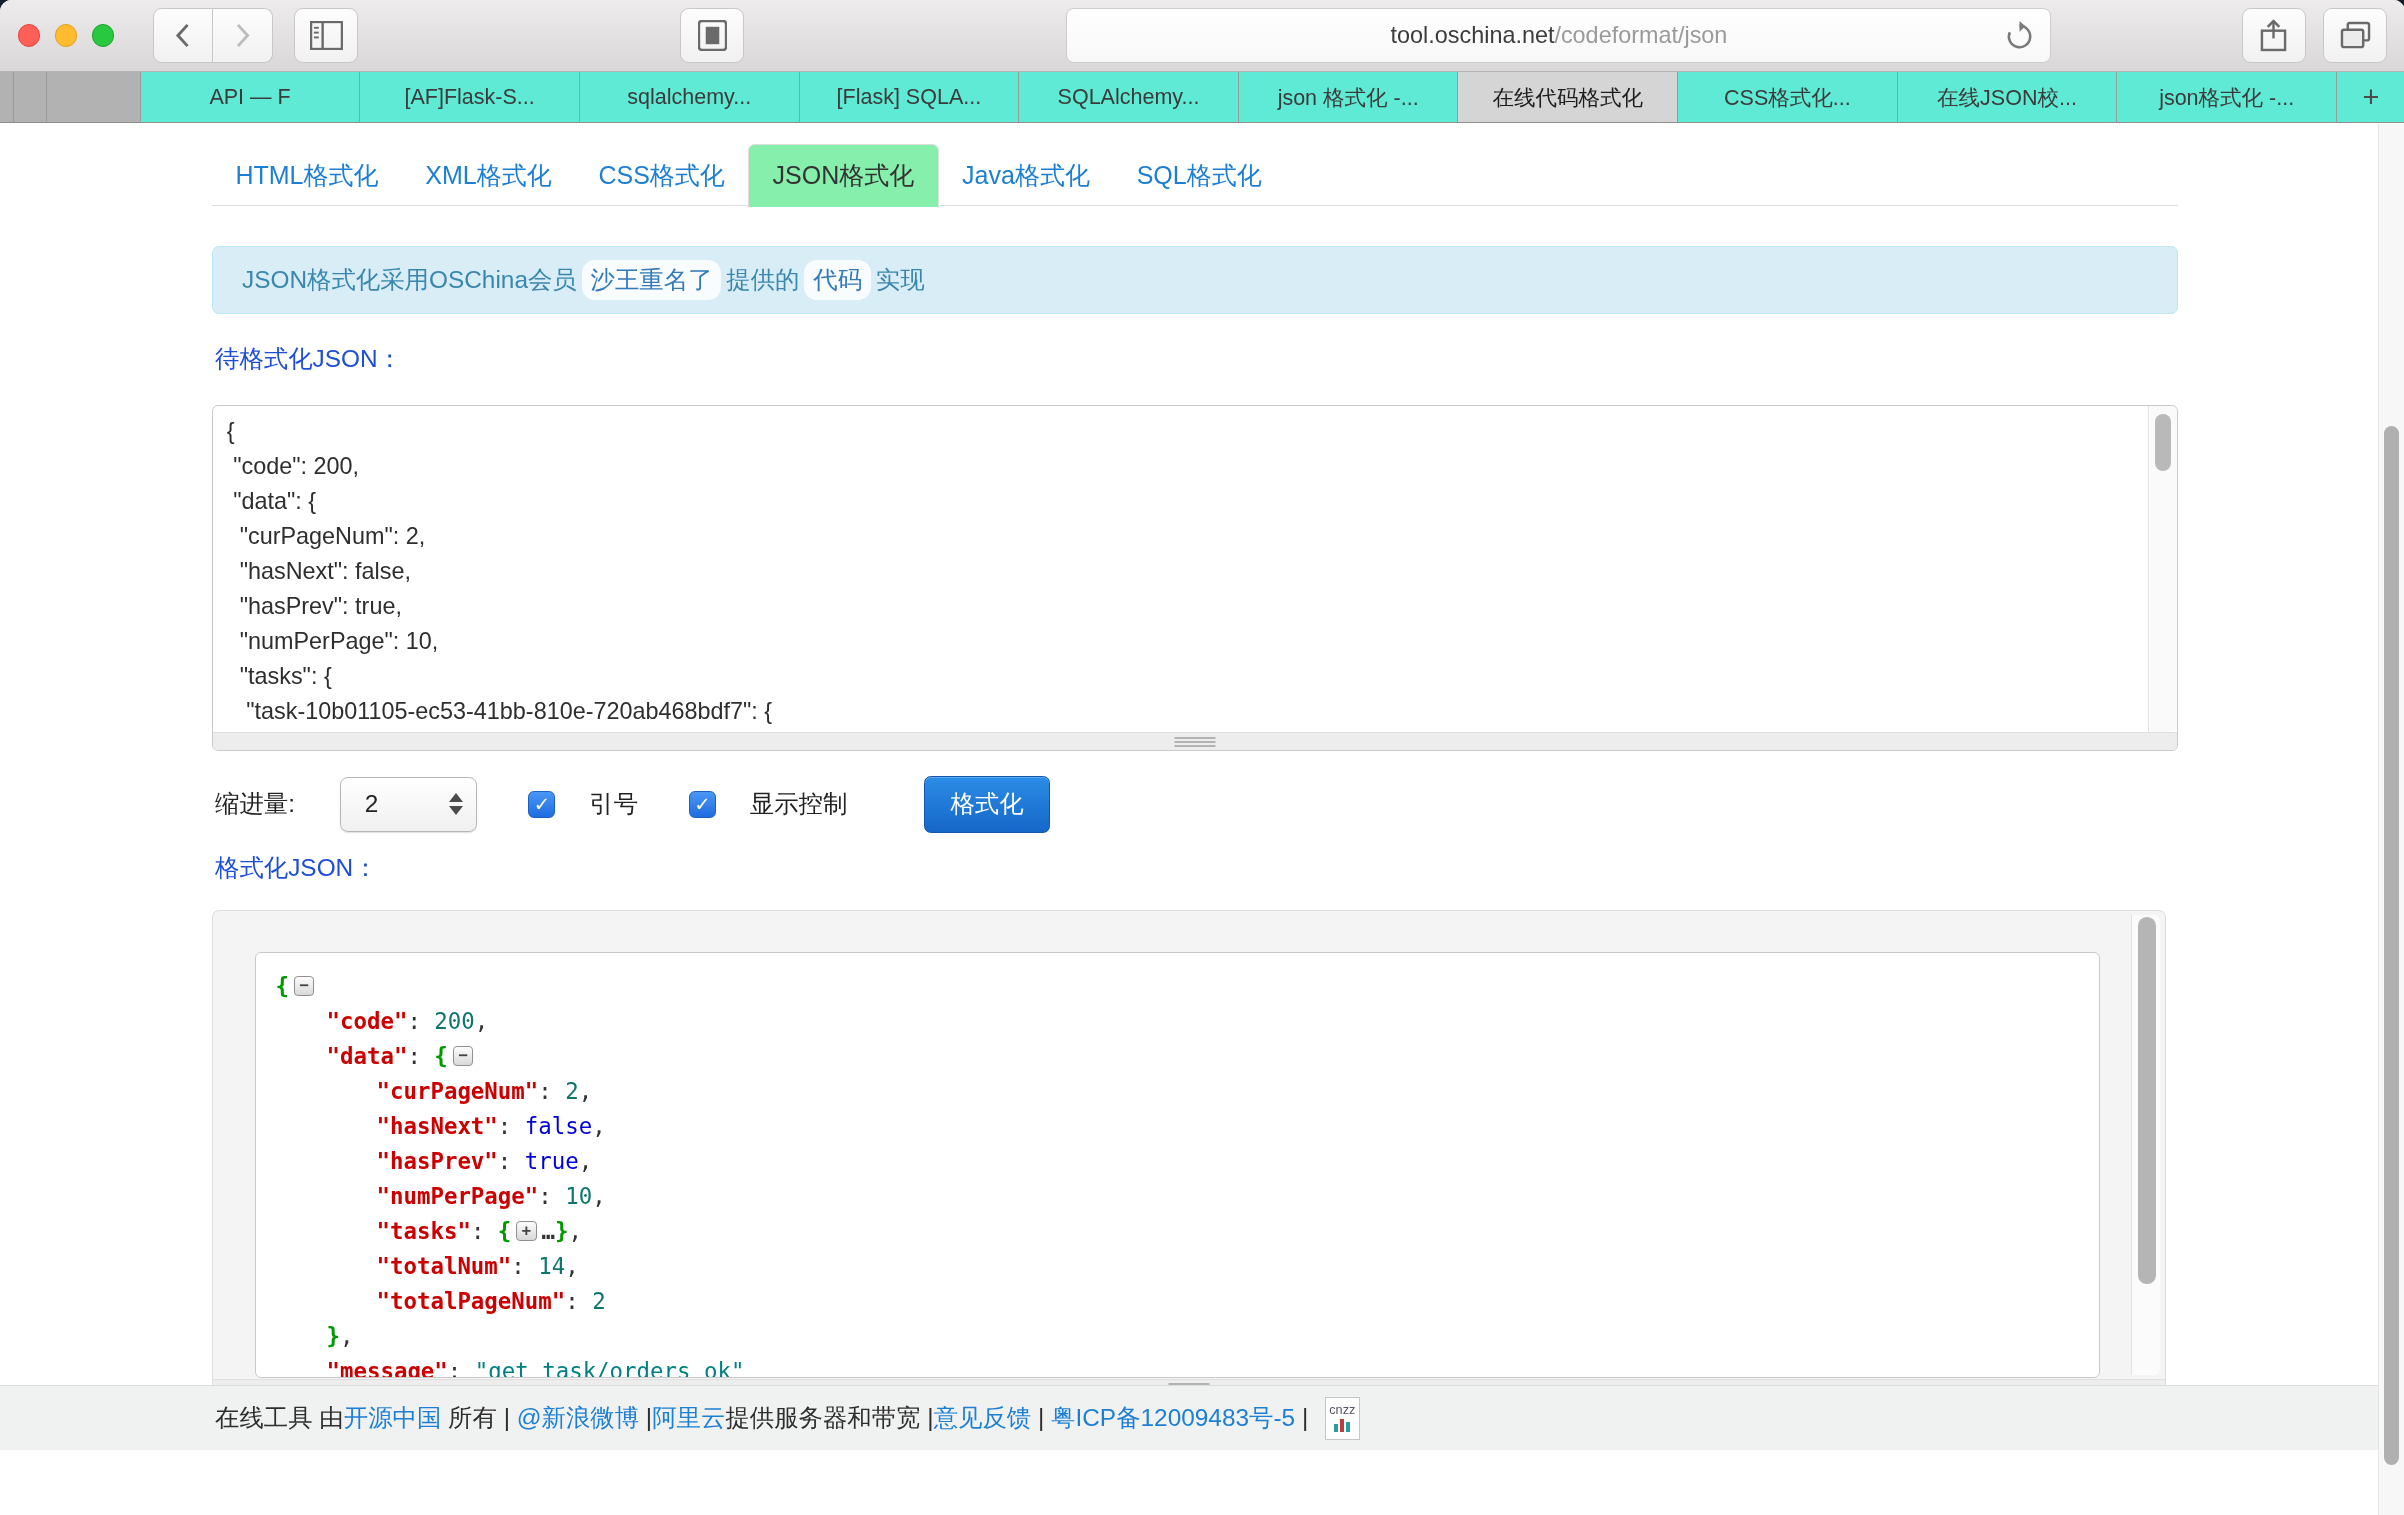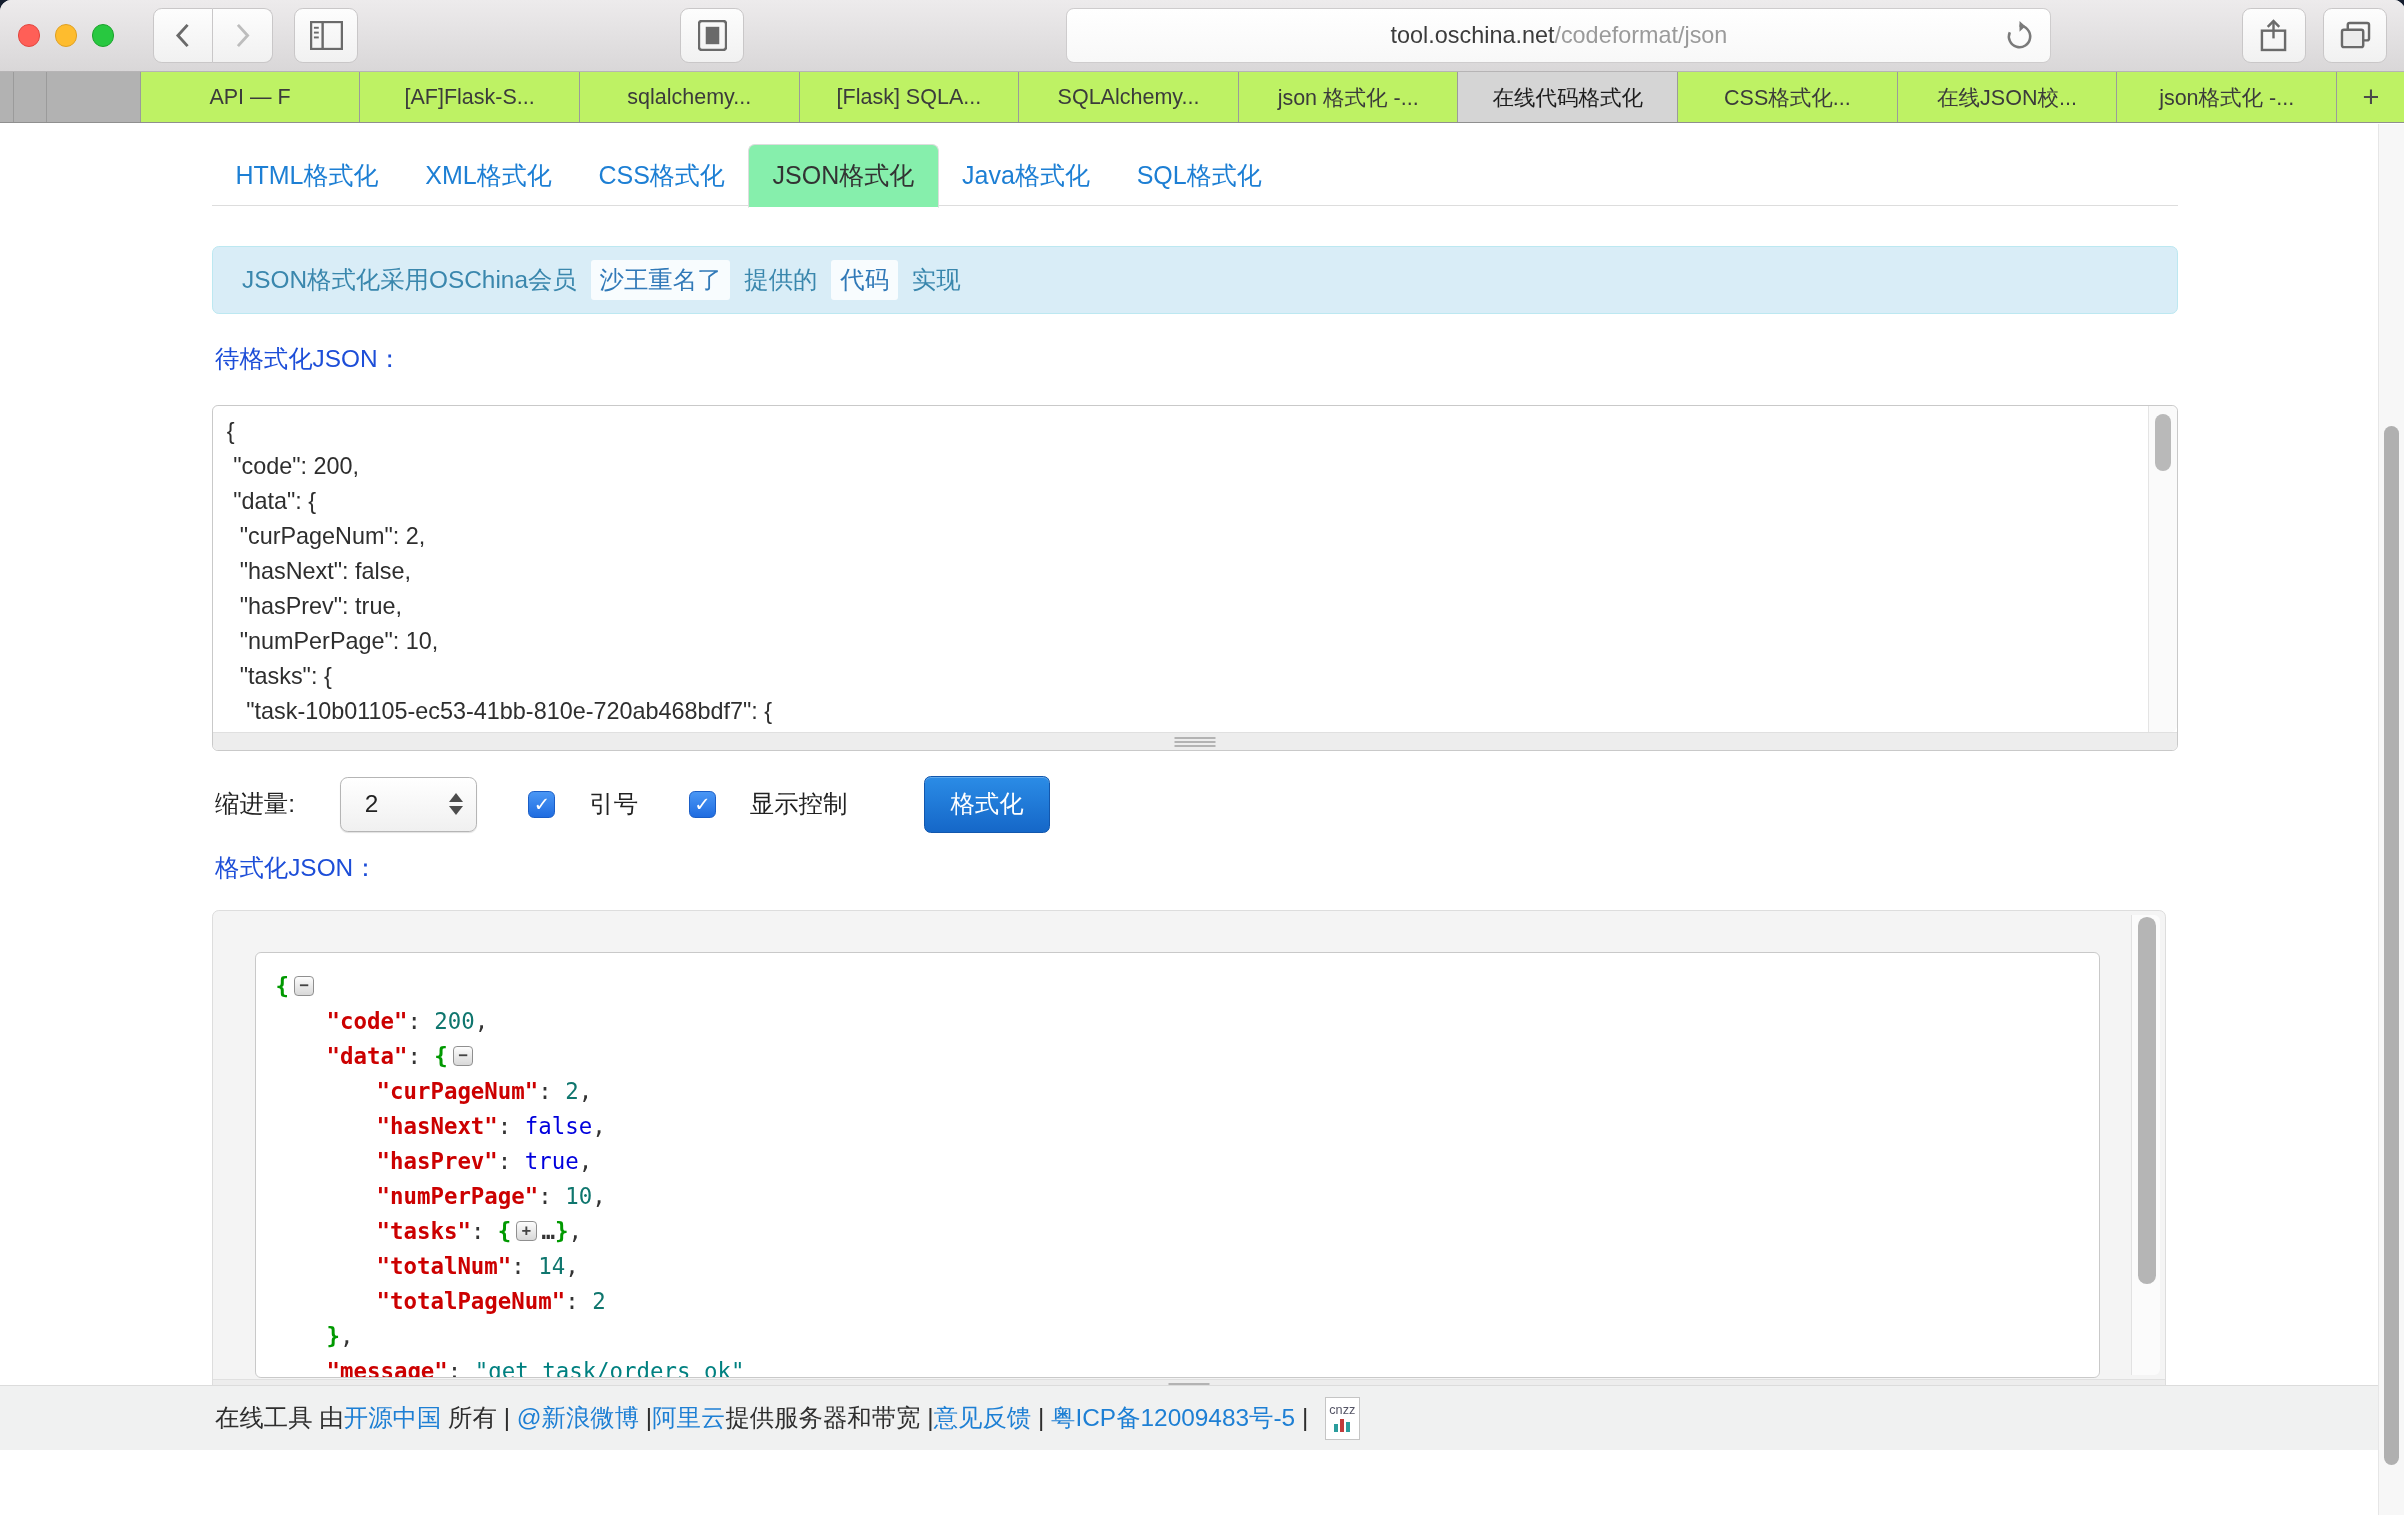--- a/index.html
+++ b/index.html
@@ -19,33 +19,33 @@
   .navgroup .tb-btn:first-child { border-radius:8.8px 0 0 8.8px; }
   .navgroup .tb-btn:last-child { border-radius:0 8.8px 8.8px 0; border-left:none; color:#b9b9b9; }
   .single { width:64px; }
   .urlbar { flex:0 0 auto; width:985px; height:55px; margin-left:322px; background:linear-gradient(#fff,#f8f8f8); border:1px solid #cecccd; border-radius:7.8px; display:flex; align-items:center; justify-content:center; position:relative; font-size:23.4px; }
   .url-host { color:#3c3c3c; }
   .url-path { color:#9a9a9a; }
   .reload { position:absolute; right:15.6px; top:11.7px; width:31px; height:31px; color:#7a7a7a; }
   .right-btns { margin-left:auto; display:flex; gap:17.6px; }
 
   
-  .tabbar { height:51px; background:#bef264; display:flex; border-bottom:1px solid #8f8f8f; }
+  .tabbar { height:51px; background:#5eead4; display:flex; border-bottom:1px solid #8f8f8f; }
   .tab-sliver { border-right:1px solid #9b9b9b; background:#b2b2b2; flex:0 0 auto; }
   .btab { flex:1 1 0; border-right:1px solid #9b9b9b; display:flex; align-items:center; justify-content:center; font-size:21.5px; color:#3b3b3b; white-space:nowrap; overflow:hidden; }
   .btab.active { background:#d5d5d5; color:#1d1d1d; }
   .newtab { flex:0 0 68px; display:flex; align-items:center; justify-content:center; font-size:29px; color:#4a4a4a; }
 
   
   .content { position:relative; height:1327px; background:#fff; overflow:hidden; }
   .format-tabs { position:absolute; left:212px; right:227px; top:22.4px; height:61px; border-bottom:1px solid #ddd; display:flex; align-items:center; }
   .ftab { font-size:25px; color:#1d7fd4; padding:14.6px 23.4px; margin-bottom:-1px; cursor:pointer; }
   .ftab.active { color:#333; background:#86efac; border:1px solid #ddd; border-bottom:1px solid #fff; border-radius:6.8px 6.8px 0 0; }
   .notice { position:absolute; left:212px; top:123px; width:1966px; height:68px; background:#d9edf7; border:1px solid #bce8f1; border-radius:6.8px; display:flex; align-items:center; padding-left:29px; font-size:24.4px; color:#3a87ad; }
-  .notice a { color:#3179b8; background:rgba(255,255,255,.82); padding:3.9px 8.8px; border-radius:3px; margin:0 14px; text-decoration:none; }
+  .notice a { color:#3179b8; background:rgba(255,255,255,.82); padding:3.9px 8.8px; border-radius:13px; margin:0 5px; text-decoration:none; }
   .lbl { position:absolute; left:215px; font-size:24.4px; color:#1d4ed8; }
 
   
   .inputbox { position:absolute; left:212px; top:282px; width:1966px; height:346px; background:#fff; border:1px solid #c9c9c9; border-radius:5.9px; overflow:hidden; }
   .inputtext { position:absolute; left:0; top:0; right:29px; bottom:17.6px; overflow:hidden; padding:7.8px 0 0 13.7px; font-family:"Liberation Sans","DejaVu Sans",sans-serif; font-size:23.4px; line-height:35px; color:#2e2e2e; white-space:pre; }
   .vscroll { position:absolute; right:0; top:0; bottom:17.6px; width:29px; background:#fafafa; border-left:1px solid #e4e4e4; border-radius:0 5.9px 5.9px 0; }
   .vthumb { position:absolute; left:5.9px; width:16.6px; background:#b9b9b9; border-radius:8.8px; }
   .hbar { position:absolute; left:0; right:0; bottom:0; height:17.6px; background:#ededed; border-top:1px solid #e0e0e0; }
   .grip { position:absolute; left:50%; transform:translateX(-50%); top:3.9px; width:41px; }
   .grip i { display:block; height:2px; background:#b3b3b3; margin-bottom:2px; }

